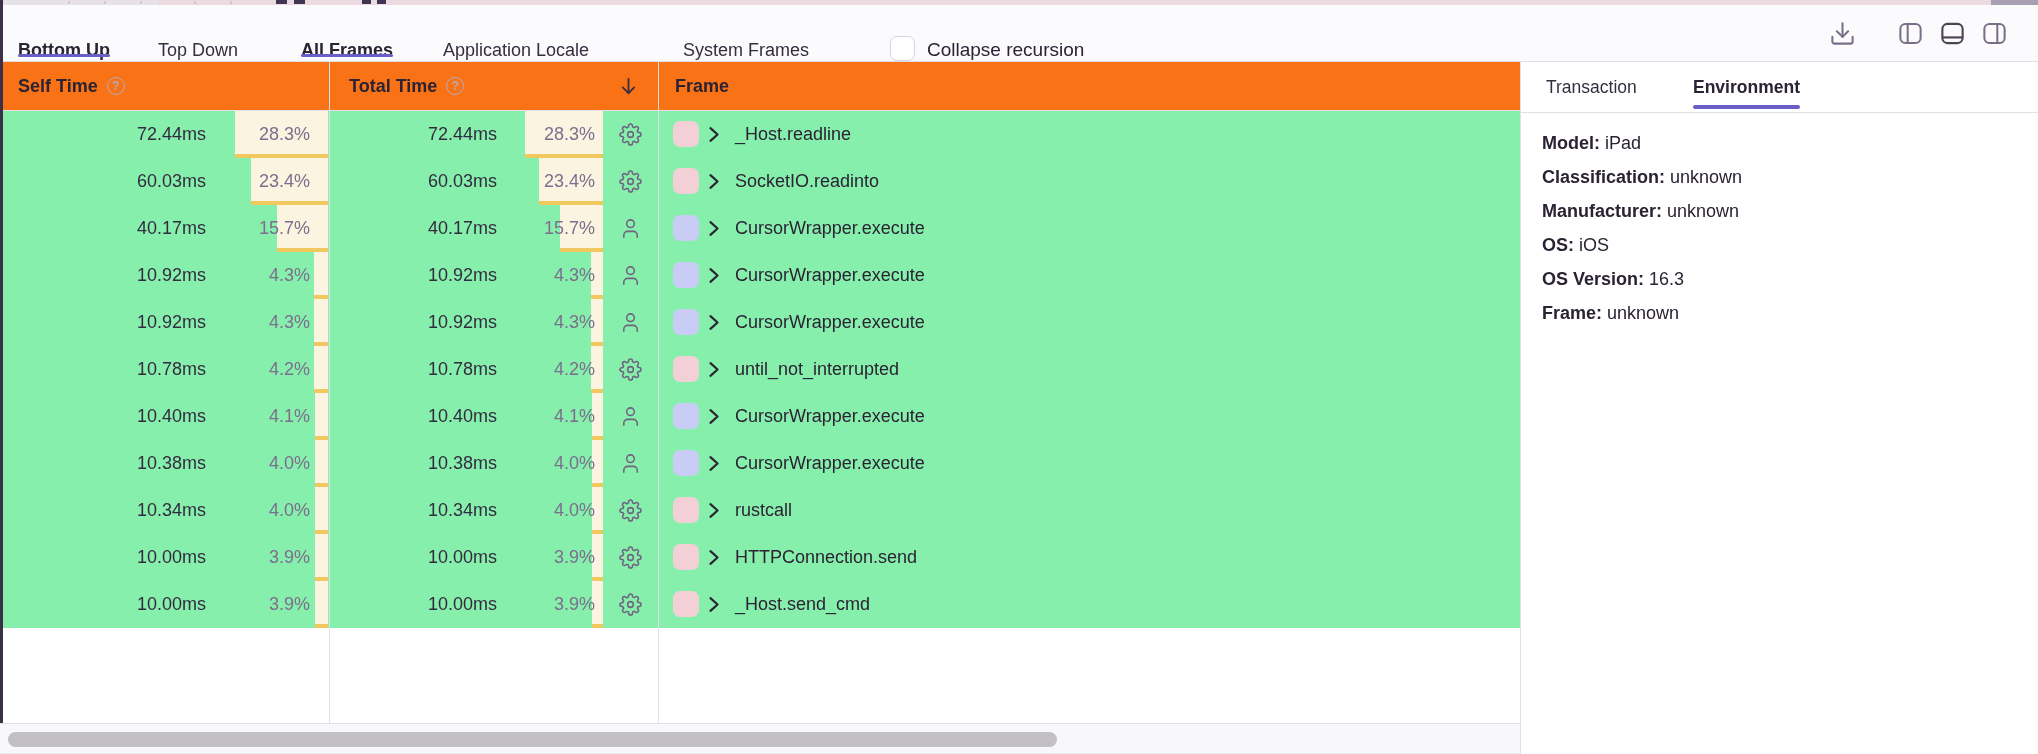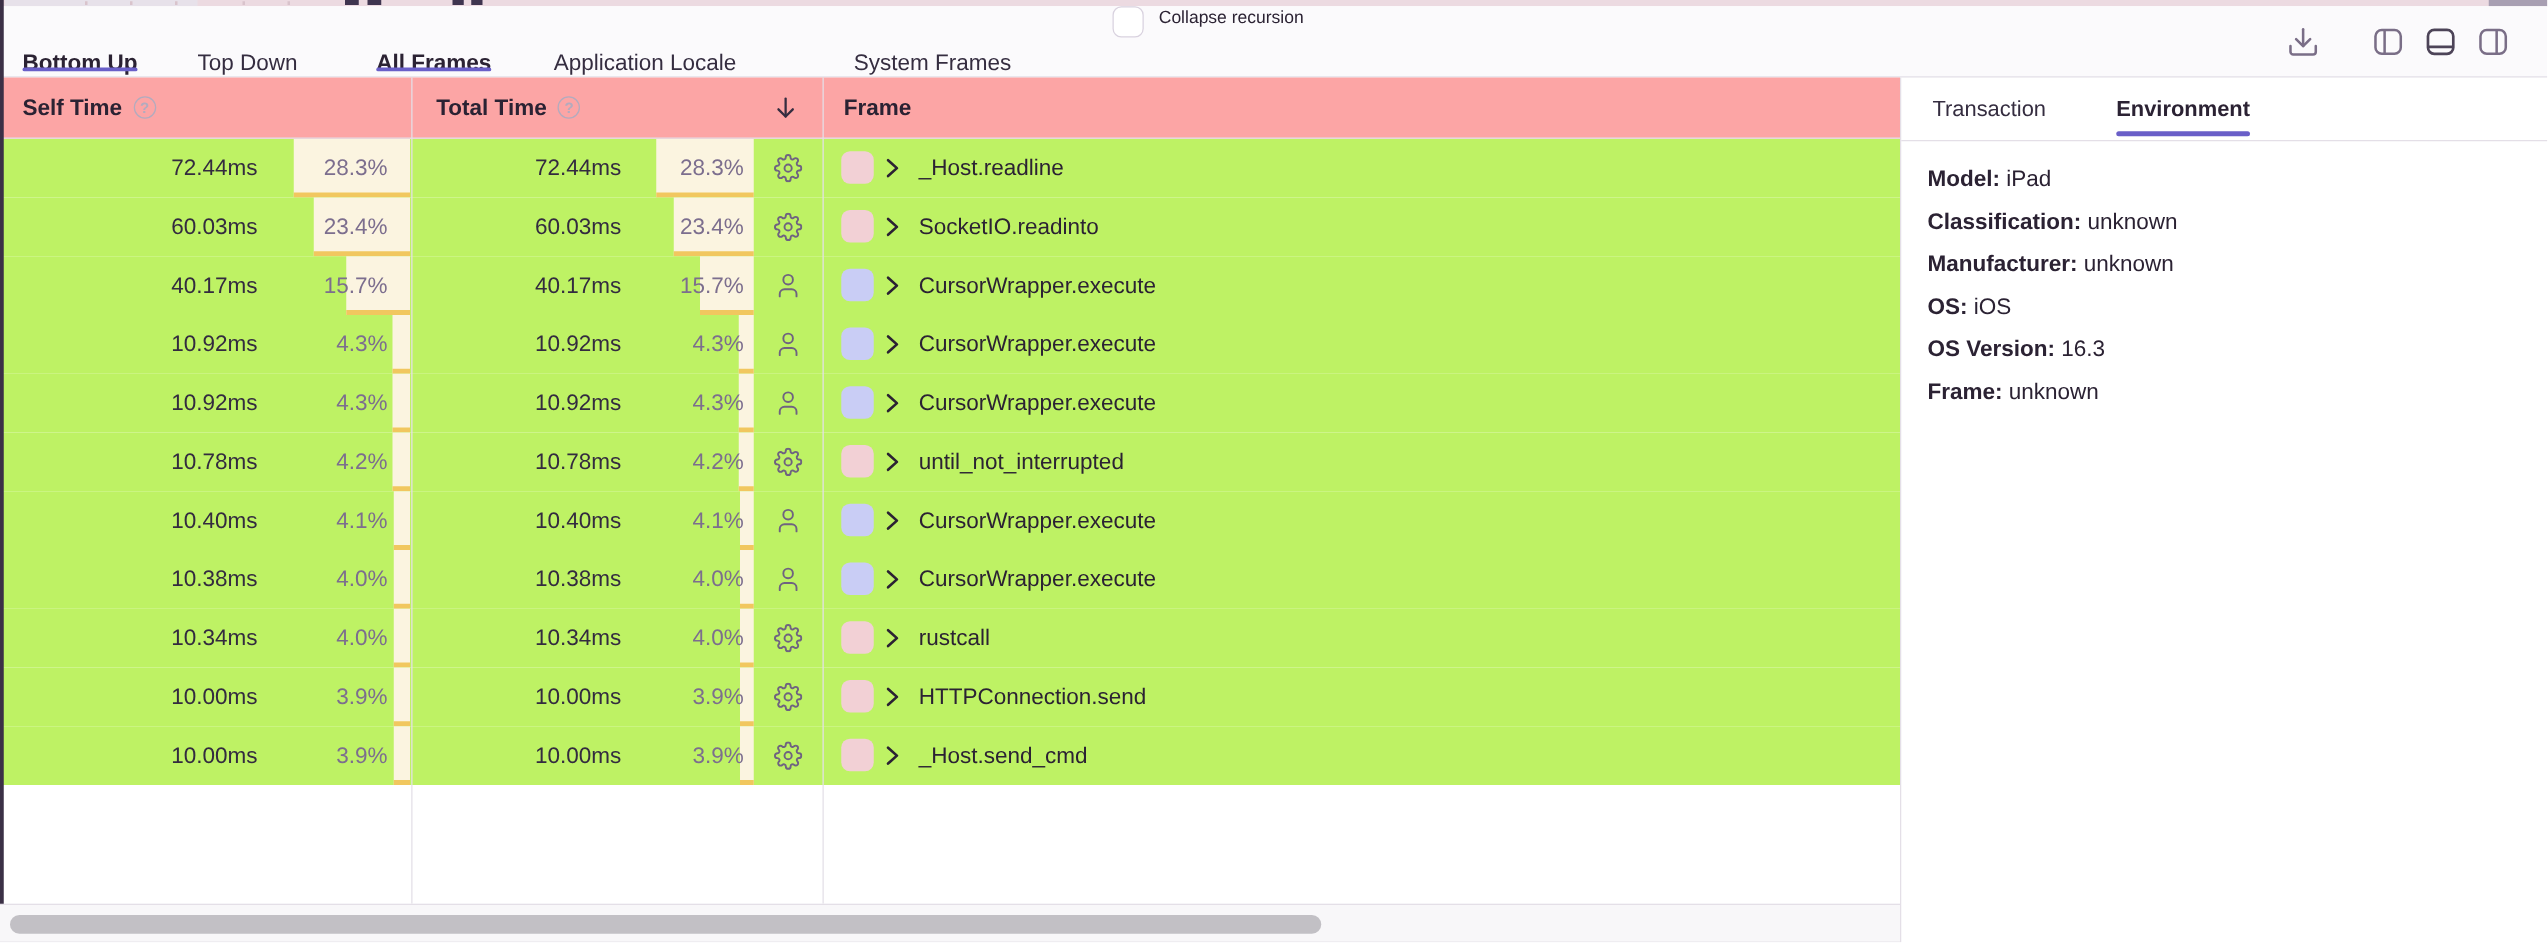--- a/index.html
+++ b/index.html
@@ -21,49 +21,49 @@
 
   
   .toolbar{position:absolute;top:5px;left:0;right:0;height:57px;background:#fbfafc;
            border-bottom:1px solid var(--border);box-sizing:border-box;}
   .tab{position:absolute;top:0;height:56px;display:flex;align-items:flex-end;
        font-size:18px;color:var(--mid);cursor:pointer;white-space:nowrap;}
   .tab.active{color:var(--dark);font-weight:bold;}
   .tab.active::after{content:"";position:absolute;left:0;right:0;bottom:4px;height:3px;
        border-radius:2px;background:var(--accent);}
   .t0{left:18px}.t1{left:158px}.t2{left:301px}.t3{left:443px}.t4{left:683px}
-  .collapse{position:absolute;left:890px;top:0;height:56px;display:flex;align-items:flex-start;gap:12px;
-       font-size:14px;color:var(--dark);}
+  .collapse{position:absolute;left:890px;top:0;height:56px;display:flex;align-items:flex-end;gap:12px;
+       font-size:19px;color:var(--dark);}
   .checkbox{width:25px;height:25px;border:1.5px solid #d9d2df;border-radius:7px;background:#fff;
        box-sizing:border-box;}
   .tool-icons{position:absolute;right:0;top:0;height:56px;display:flex;align-items:center;
        gap:15px;padding-right:30px;color:#7a6e87;}
   .dl{margin-right:26px;display:flex;}
   .layout-btn{display:flex;}
   .layout-btn.active{color:#4d4458;}
 
   
   .main{position:absolute;top:62px;left:0;right:0;bottom:0;display:flex;}
   .left{position:relative;width:1520px;flex:none;height:100%;}
   .vline{position:absolute;top:0;width:1px;height:661px;background:var(--border);z-index:3;}
   .v1{left:329px}.v2{left:658px}
 
-  .thead{position:absolute;top:0;left:0;right:0;height:49px;background:#fca5a5;
+  .thead{position:absolute;top:0;left:0;right:0;height:49px;background:#f97316;
        border-bottom:1px solid var(--border);box-sizing:border-box;font-weight:bold;
        font-size:18px;color:var(--dark);z-index:2;}
   .hcell{position:absolute;top:0;height:48px;display:flex;align-items:center;gap:9px;cursor:pointer;}
   .h-self{left:18px}.h-total{left:349px}.h-frame{left:675px;font-weight:bold;}
   .q{width:18px;height:18px;border:1.4px solid #b3abbe;border-radius:50%;box-sizing:border-box;
      color:#b3abbe;font-size:12px;font-weight:bold;display:flex;align-items:center;justify-content:center;}
   .q::after{content:"?";}
   .sort{position:absolute;left:612px;top:0;height:48px;width:32px;display:flex;
      align-items:center;justify-content:center;color:var(--mid);}
 
   .tbody{position:absolute;top:49px;left:0;right:0;z-index:1;}
-  .row{position:relative;height:47px;background:#bef264;}
+  .row{position:relative;height:47px;background:#86efac;}
   .bar{position:absolute;top:0;height:47px;background:var(--cream);
        border-bottom:4px solid var(--yellow);box-sizing:border-box;}
   .val{position:absolute;top:0;line-height:47px;font-size:18px;white-space:nowrap;}
   .ms{color:#332b3f;}
   .pct{color:var(--pct);}
   .self-ms{right:1314px}.self-pct{right:1210px}.total-ms{right:1023px}.total-pct{right:925px}
   .ficon{position:absolute;left:617px;top:0;height:47px;width:26px;display:flex;
        align-items:center;justify-content:center;color:var(--icon);}
   .square{position:absolute;left:673px;top:10px;width:26px;height:26px;border-radius:7px;}
   .sq-system{background:var(--pink);} .sq-app{background:var(--blue);}

